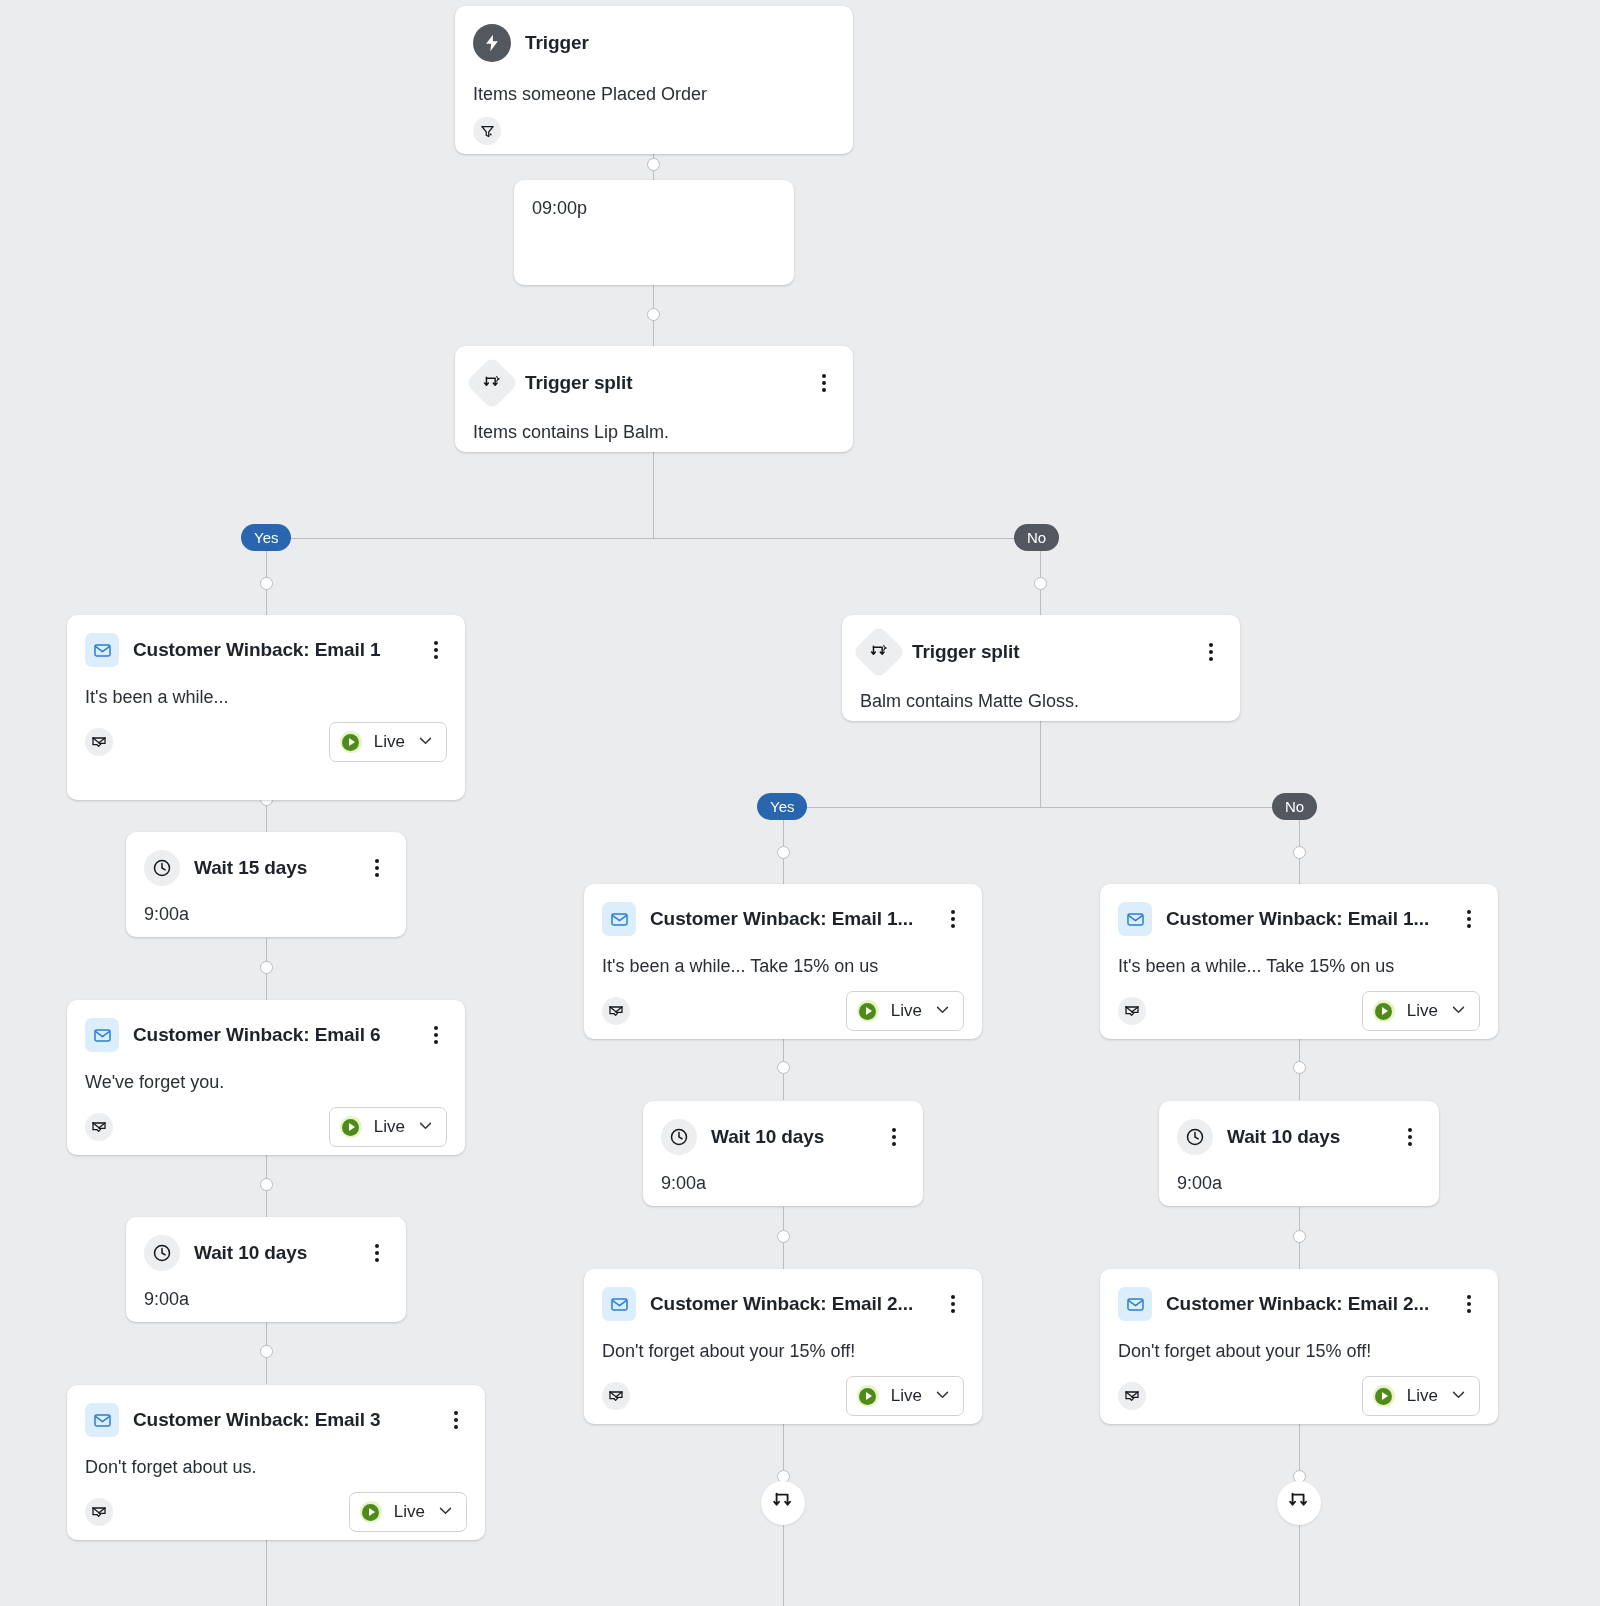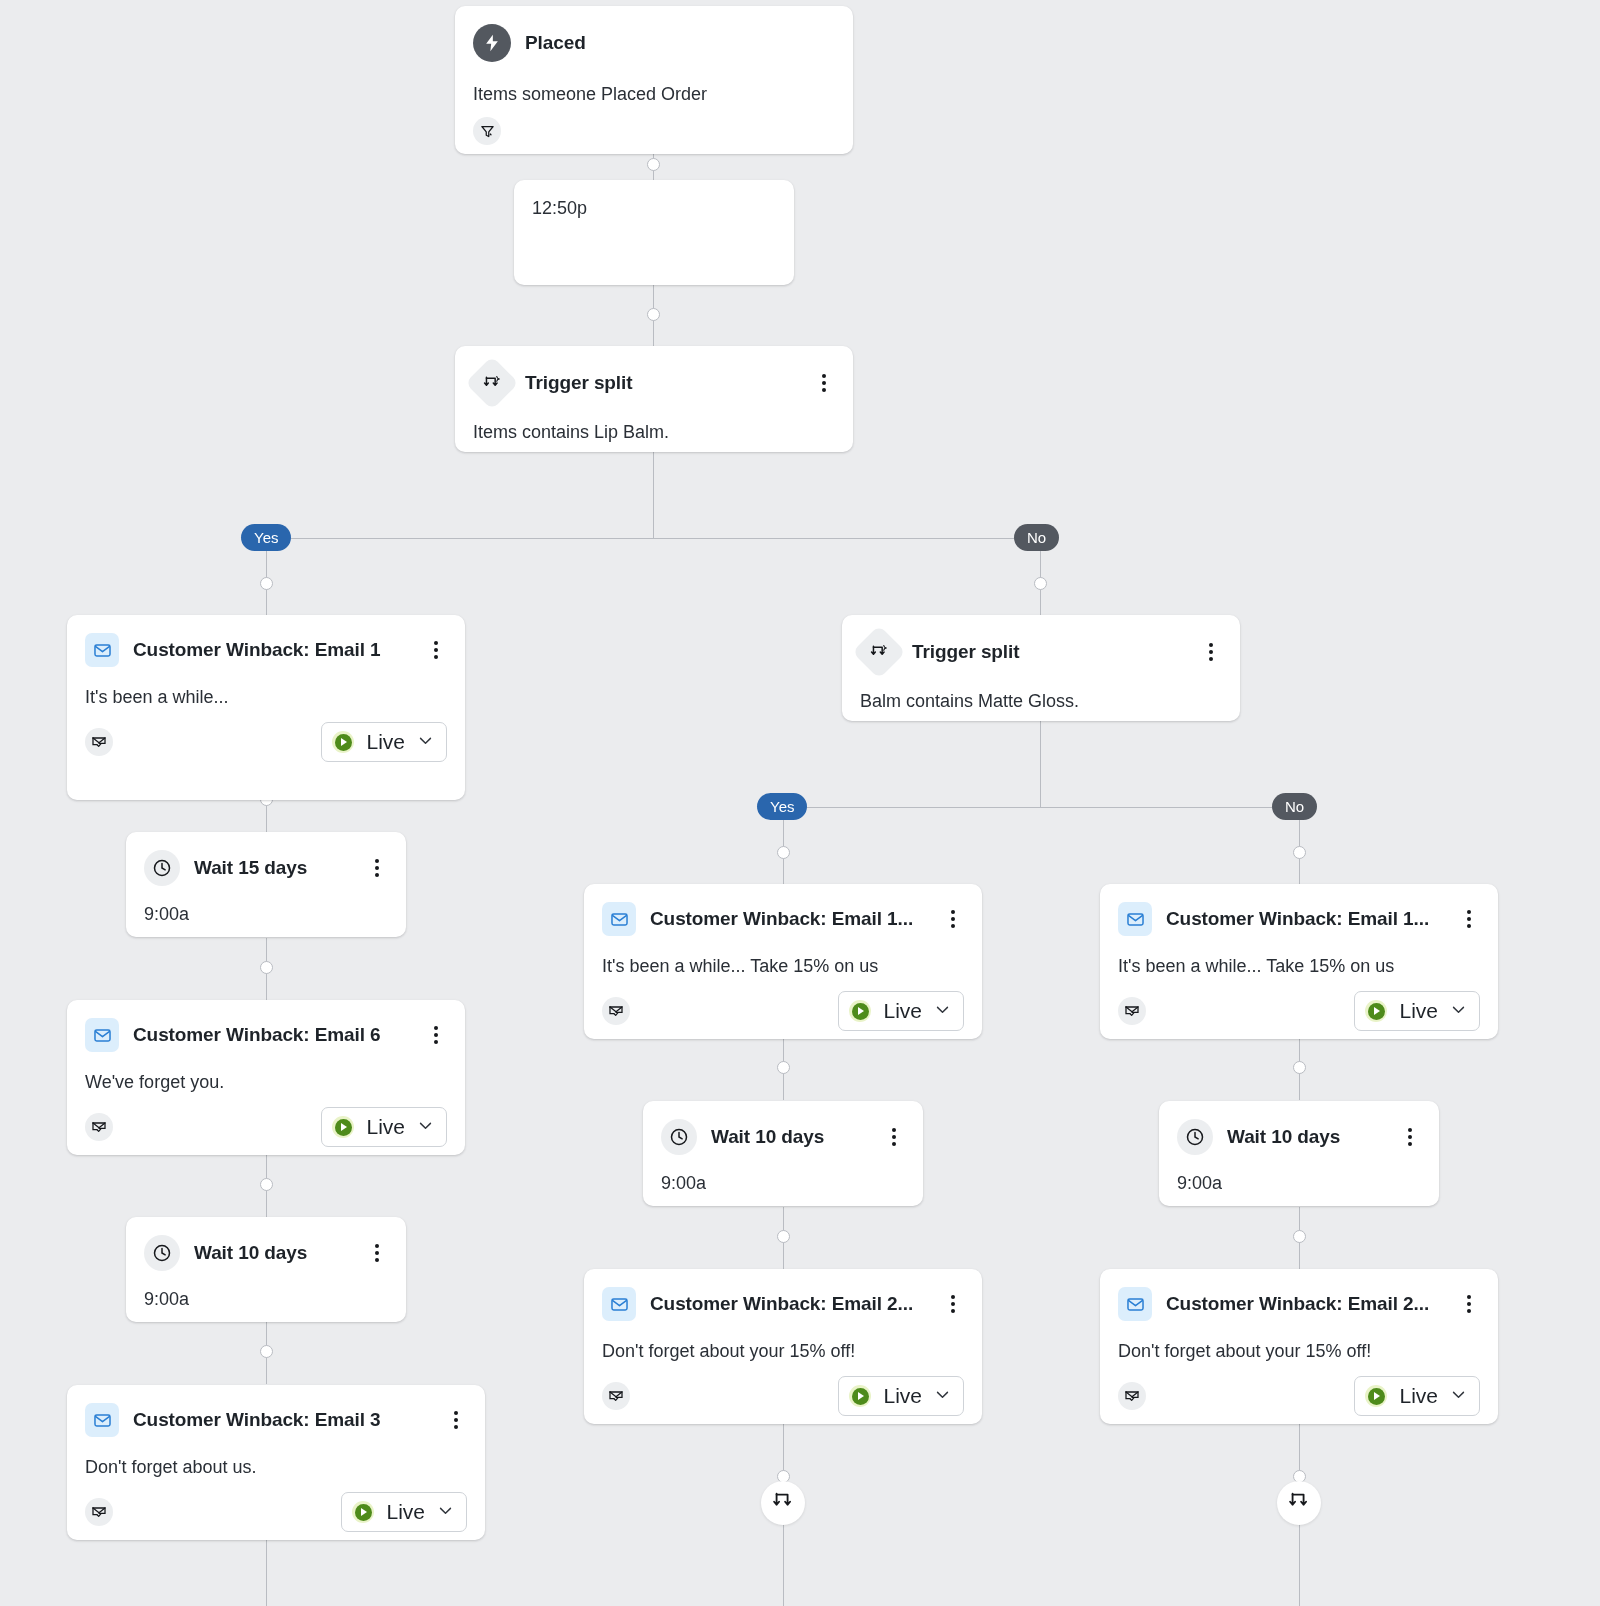--- a/index.html
+++ b/index.html
@@ -162,21 +162,21 @@
     background: #4e8b1b;
     display:flex; align-items:center; justify-content:center;
   }
   .live-dot .tri {
     width: 0; height: 0;
     border-left: 6px solid #ffffff;
     border-top: 4px solid transparent;
     border-bottom: 4px solid transparent;
     margin-left: 2px;
   }
-  .live-label { font-size: 21px; color: #1e2329; text-align: center; }
+  .live-label { font-size: 17px; color: #1e2329; text-align: center; }
 </style>
 </head>
 <body>
 
 <div id="canvas">
 
   <div class="vline" style="left:653px; top:153px; height:62px;"></div>
   <div class="dot" style="left:647px; top:158px;"></div>
 
   <div class="vline" style="left:653px; top:285px; height:67px;"></div>
@@ -229,35 +229,35 @@
   <div class="branch-badge badge-yes" style="left:757px; top:793px;">Yes</div>
   <div class="branch-badge badge-no" style="left:1272px; top:793px;">No</div>
 
   <div class="card" style="left:455px; top:6px; width:398px; height:148px;">
     <div class="card-head">
       <span class="ico-circle-dark">
         <svg width="20" height="20" viewBox="0 0 24 24">
             <path d="M13 2 L5 13 L11 13 L10 22 L19 10 L13 10 Z" fill="#ffffff"></path>
           </svg>
       </span>
-      <span class="card-title">Placed</span>
+      <span class="card-title">Trigger</span>
     </div>
     <div class="card-desc" style="padding-top:22px;">Items someone Placed Order</div>
     <div style="padding:12px 18px 0 18px;">
       <span class="ico-badge-gray">
         <svg width="15" height="15" viewBox="0 0 24 24">
           <path d="M3 4 H21 L14 12.5 V20 L10 18 V12.5 Z" fill="none" stroke="#16181c" stroke-width="2" stroke-linejoin="round"></path>
           <path d="M15 18 L19 18 L17 14.5 Z" fill="#16181c"></path>
         </svg>
       </span>
     </div>
   </div>
 
   <div class="card" style="left:514px; top:180px; width:280px; height:105px;">
-    <div class="card-desc" style="padding-top:18px;">12:50p</div>
+    <div class="card-desc" style="padding-top:18px;">09:00p</div>
   </div>
 
   <div class="card" style="left:455px; top:346px; width:398px; height:106px;">
     <div class="card-head">
       <span class="ico-diamond">
         <svg width="19" height="19" viewBox="0 0 24 24">
           <path d="M5 4 V14 M5 14 L2.6 11.2 M5 14 L7.4 11.2" fill="none" stroke="#16181c" stroke-width="1.9" stroke-linecap="round" stroke-linejoin="round"></path>
           <path d="M5 5 H16 V14 M16 14 L13.6 11.2 M16 14 L18.4 11.2" fill="none" stroke="#16181c" stroke-width="1.9" stroke-linecap="round" stroke-linejoin="round"></path>
           <path d="M18 3 L19 5 L21 6 L19 7 L18 9" fill="none" stroke="#16181c" stroke-width="1.4" stroke-linecap="round"></path>
         </svg>

